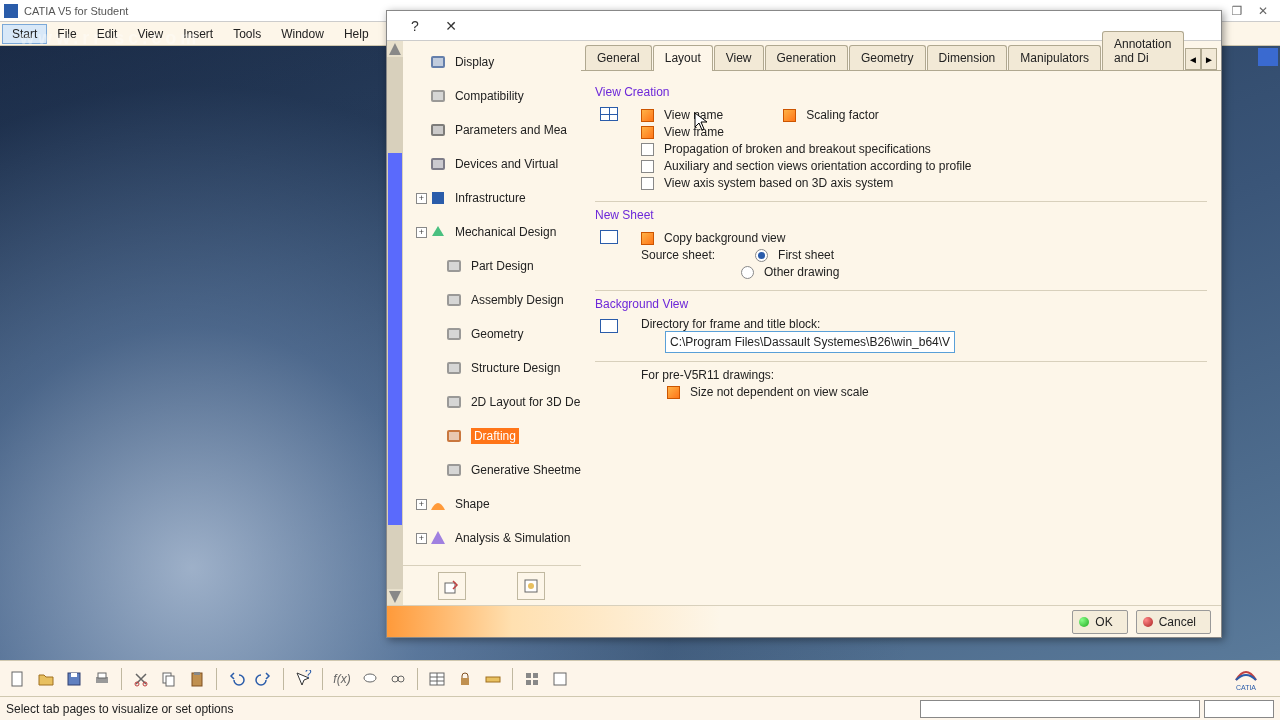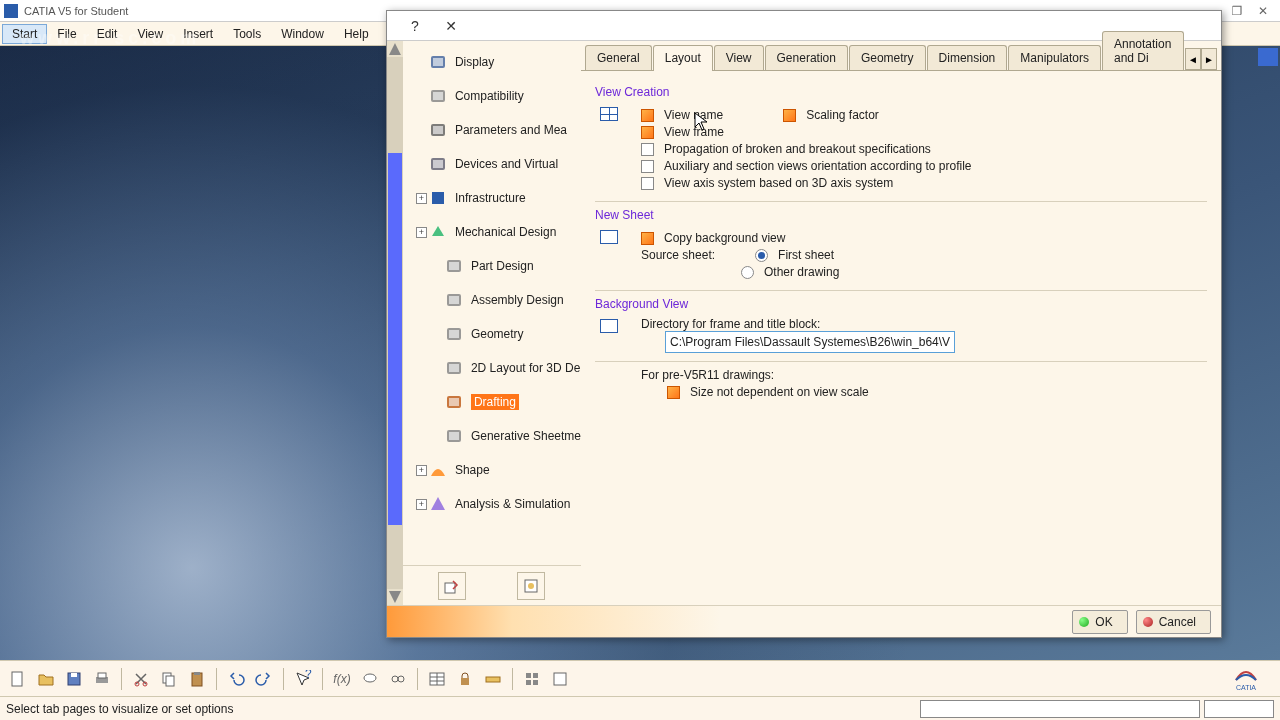--- a/index.html
+++ b/index.html
@@ -350,20 +350,29 @@
               </div>
               <span class="lbl">Geometry</span>
             </div>
             <div class="tree-item sub">
               <div class="tico">
                 <svg width="20" height="20" viewBox="0 0 20 20">
                   <rect x="3" y="4" width="14" height="12" rx="2" fill="#888" opacity="0.85"></rect>
                   <rect x="5" y="6" width="10" height="8" fill="#fff" opacity="0.6"></rect>
                 </svg>
               </div>
+              <span class="lbl">Structure Design</span>
+            </div>
+            <div class="tree-item sub">
+              <div class="tico">
+                <svg width="20" height="20" viewBox="0 0 20 20">
+                  <rect x="3" y="4" width="14" height="12" rx="2" fill="#888" opacity="0.85"></rect>
+                  <rect x="5" y="6" width="10" height="8" fill="#fff" opacity="0.6"></rect>
+                </svg>
+              </div>
               <span class="lbl">2D Layout for 3D De</span>
             </div>
             <div class="tree-item sub">
               <div class="tico">
                 <svg width="20" height="20" viewBox="0 0 20 20">
                   <rect x="3" y="4" width="14" height="12" rx="2" fill="#c06020" opacity="0.85"></rect>
                   <rect x="5" y="6" width="10" height="8" fill="#fff" opacity="0.6"></rect>
                 </svg>
               </div>
               <span class="lbl sel">Drafting</span>

